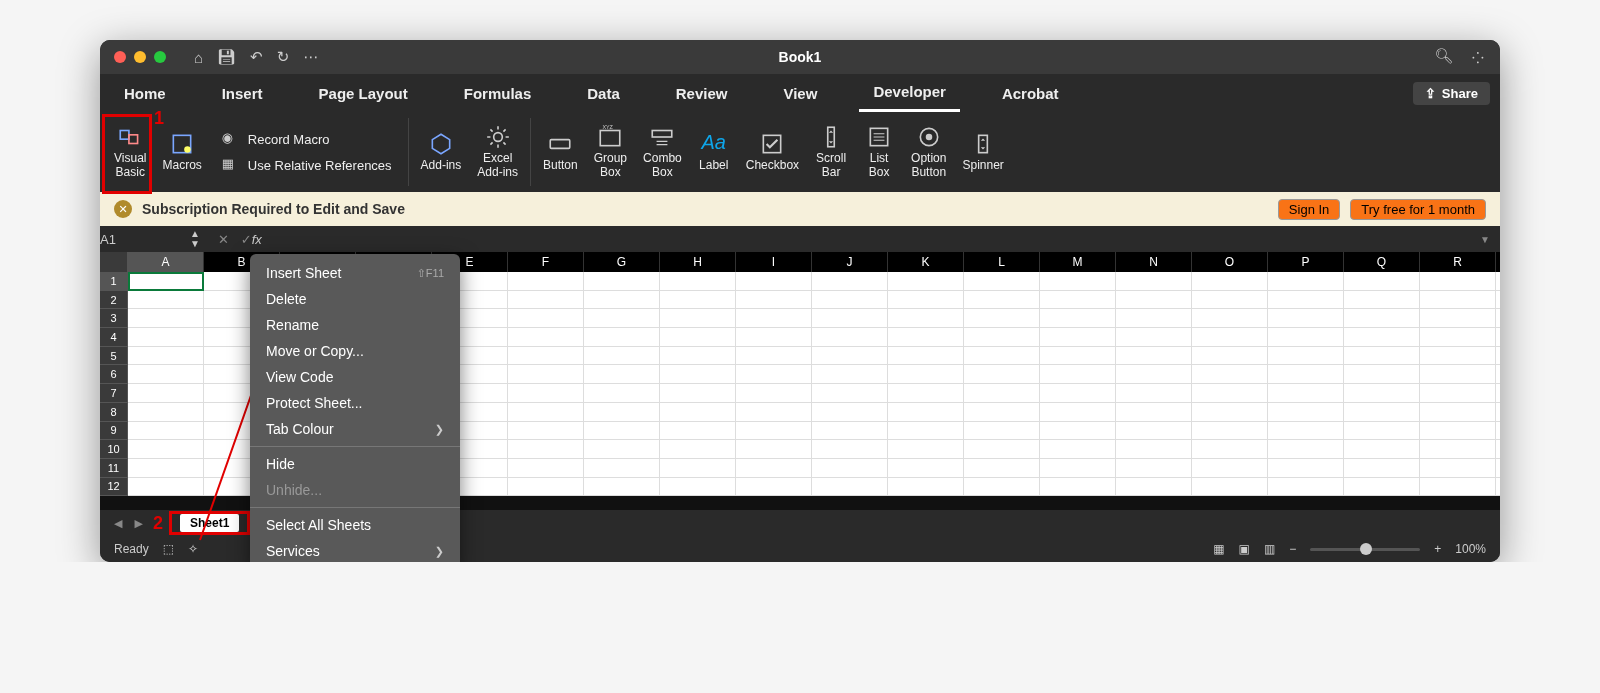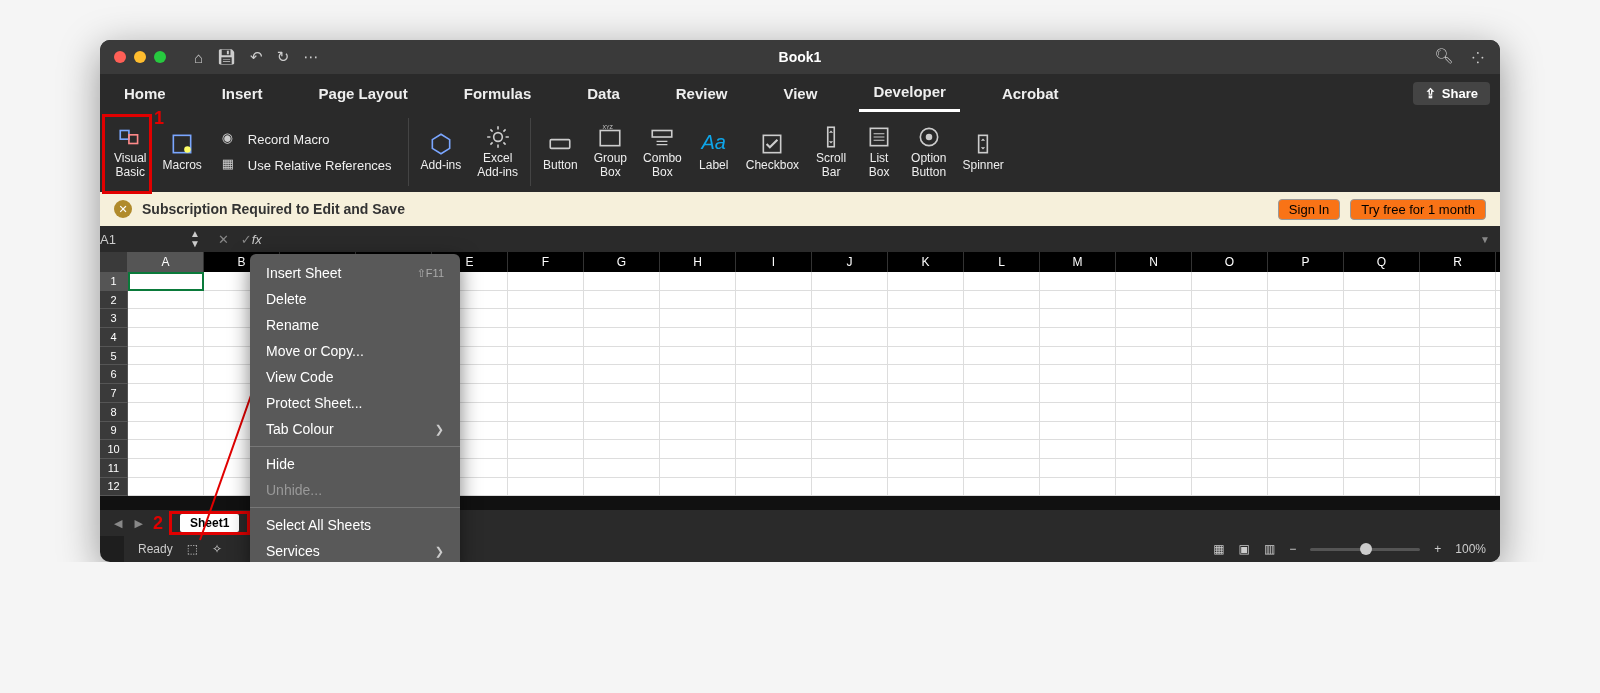--- a/index.html
+++ b/index.html
@@ -42,21 +42,21 @@
   .cells{flex:1;position:relative;background:#fff;}
   .row{display:flex;height:18.7px;border-bottom:1px solid #ddd;}
   .cell{flex:0 0 76px;border-right:1px solid #ddd;}
   .selcell{position:absolute;top:0;left:0;width:76px;height:18.7px;border:2px solid #0a7a3a;pointer-events:none;}
   .blackbar{background:#111;height:14px;}
   .tabbar{background:#2a2a2a;height:26px;display:flex;align-items:center;padding-left:10px;gap:4px;}
   .tri{color:#888;font-size:11px;padding:0 4px;}
   .sheet{background:#fff;color:#000000;font-size:12px;font-weight:600;padding:2px 10px;border-radius:2px;}
   .sheet-red{border:3px solid #e10000;padding:0 8px;}
   .plus{color:#ccc;margin-left:6px;}
-  .status{background:#2a2a2a;height:26px;display:flex;align-items:center;color:#ccc;font-size:12px;padding:0 14px;gap:14px;margin-left:24px;}
+  .status{background:#2a2a2a;height:26px;display:flex;align-items:center;color:#ccc;font-size:12px;padding:0 14px;gap:14px;}
   .status .right{margin-left:auto;display:flex;align-items:center;gap:14px;}
   .zoom-track{width:110px;height:3px;background:#555;position:relative;border-radius:2px;}
   .zoom-thumb{position:absolute;width:12px;height:12px;background:#ccc;border-radius:50%;top:-5px;left:50px;}
   .ctxmenu{position:absolute;background:#595959;border-radius:6px;padding:6px 0;width:210px;color:#fff;font-size:14px;box-shadow:0 6px 20px rgba(0,0,0,.5);}
   .ctxitem{padding:5px 16px;display:flex;align-items:center;justify-content:space-between;cursor:pointer;}
   .ctxitem.dis{color:#999;}
   .ctxsep{height:1px;background:#777;margin:4px 0;}
   .hint{font-size:11px;color:#aaa;}
   .chev{font-size:11px;color:#ccc;}
   .annot{position:absolute;color:#e10000;font-weight:700;font-size:18px;pointer-events:none;}

